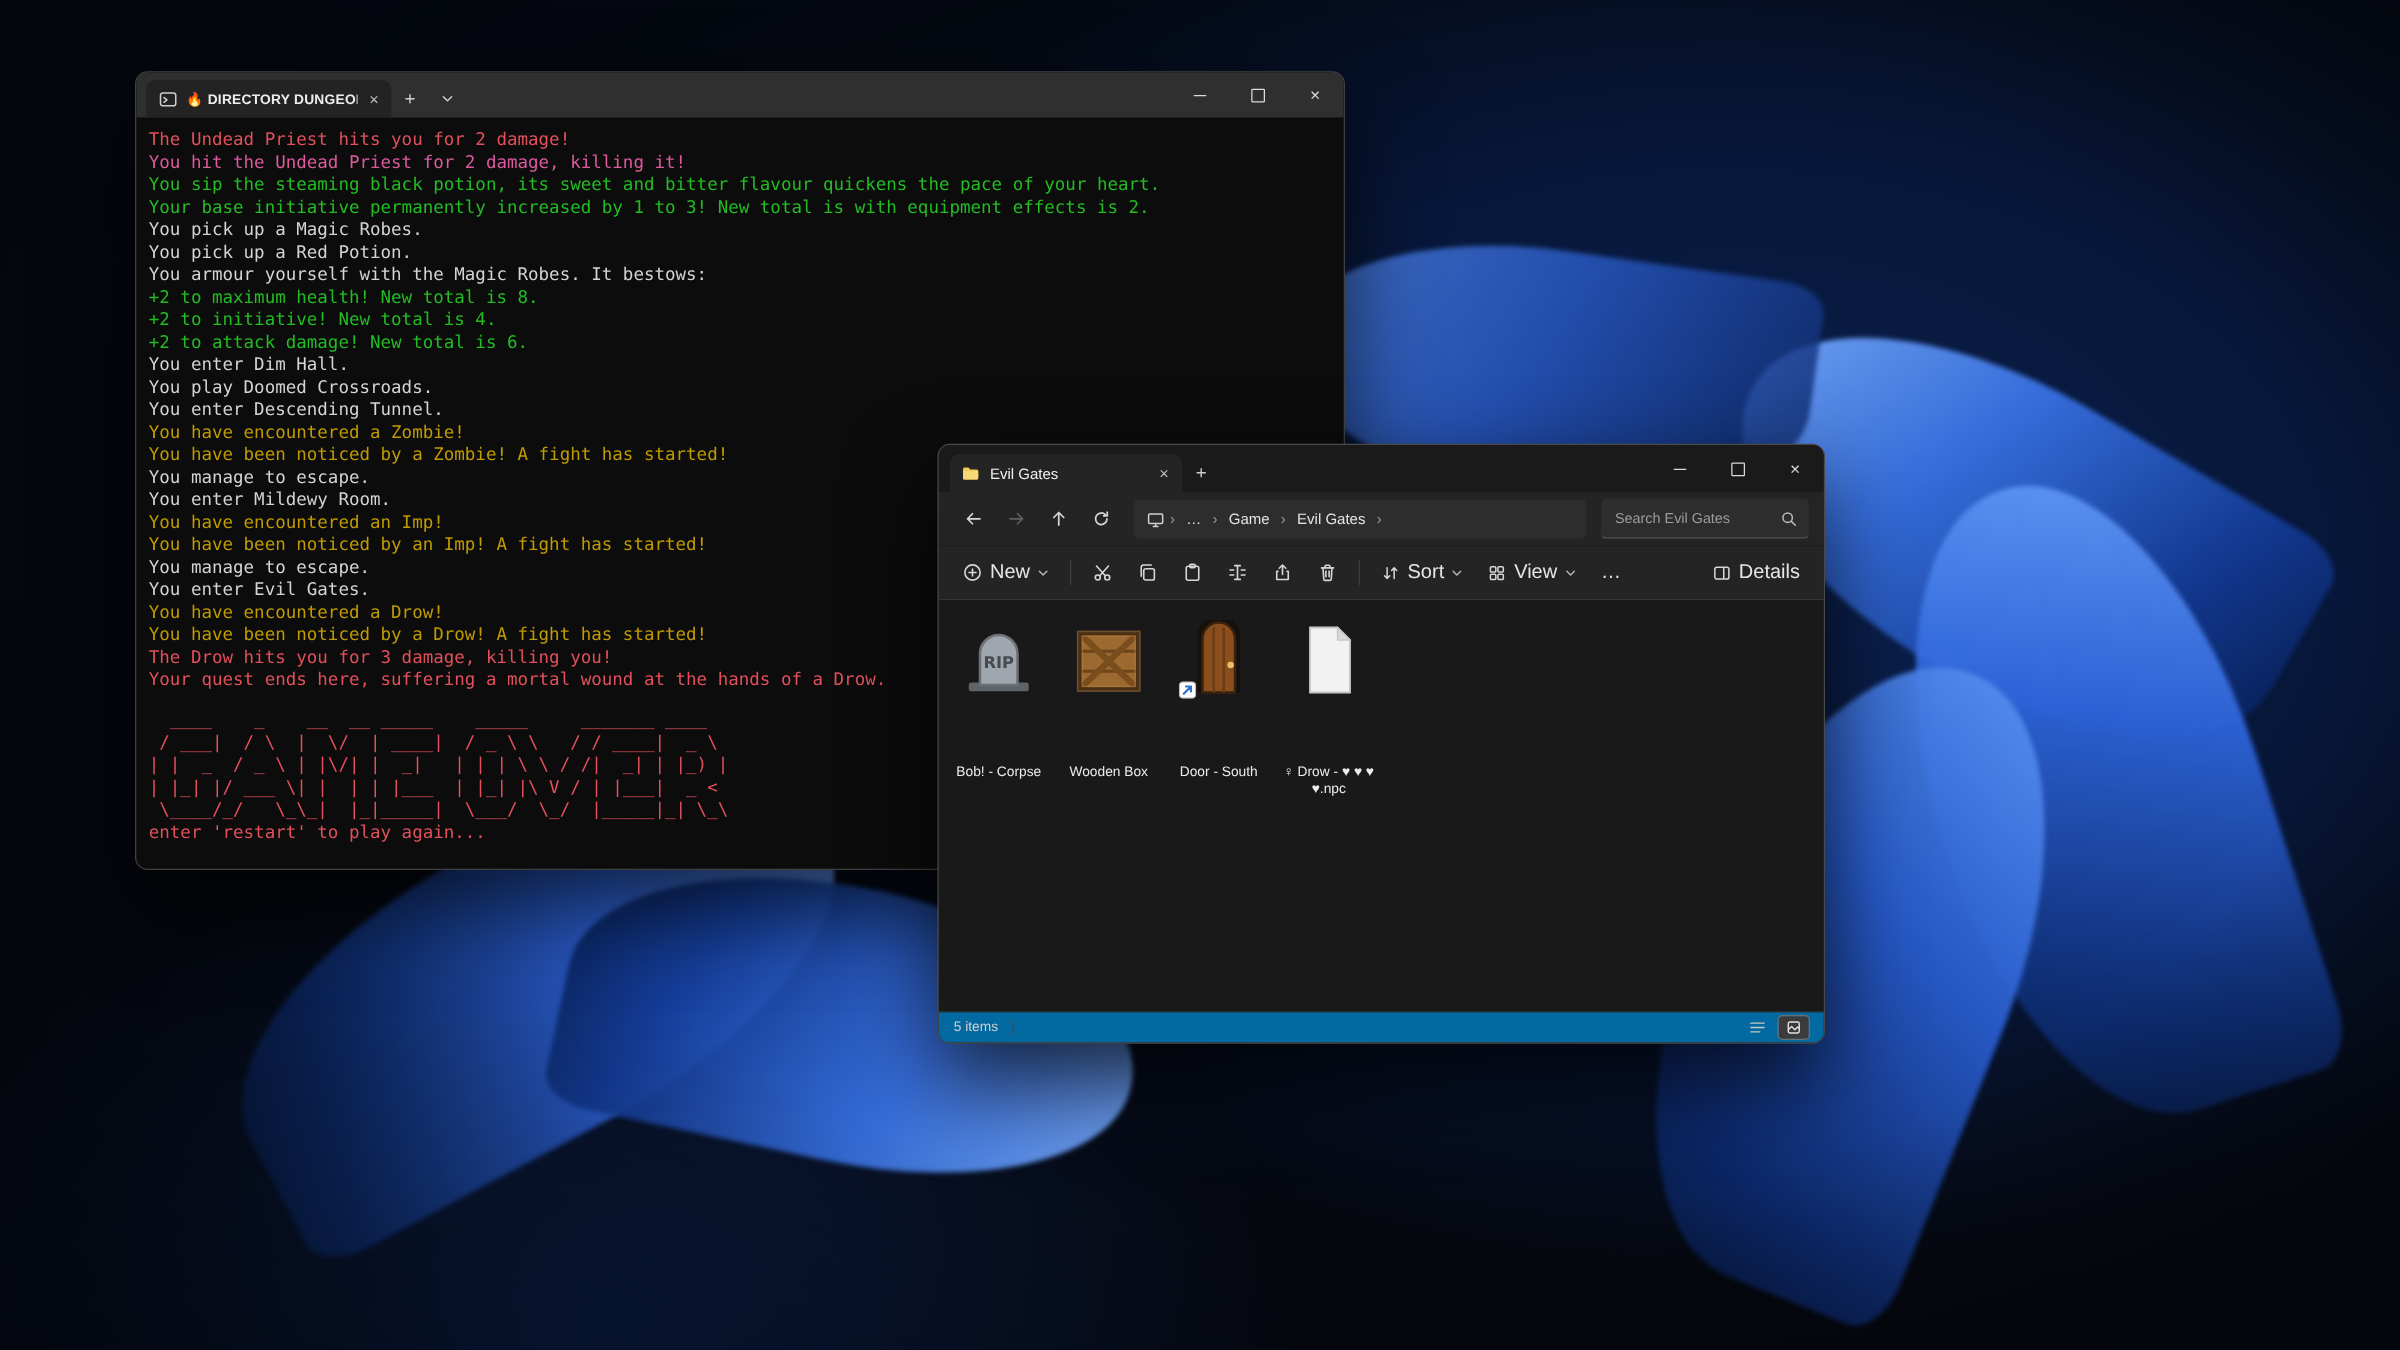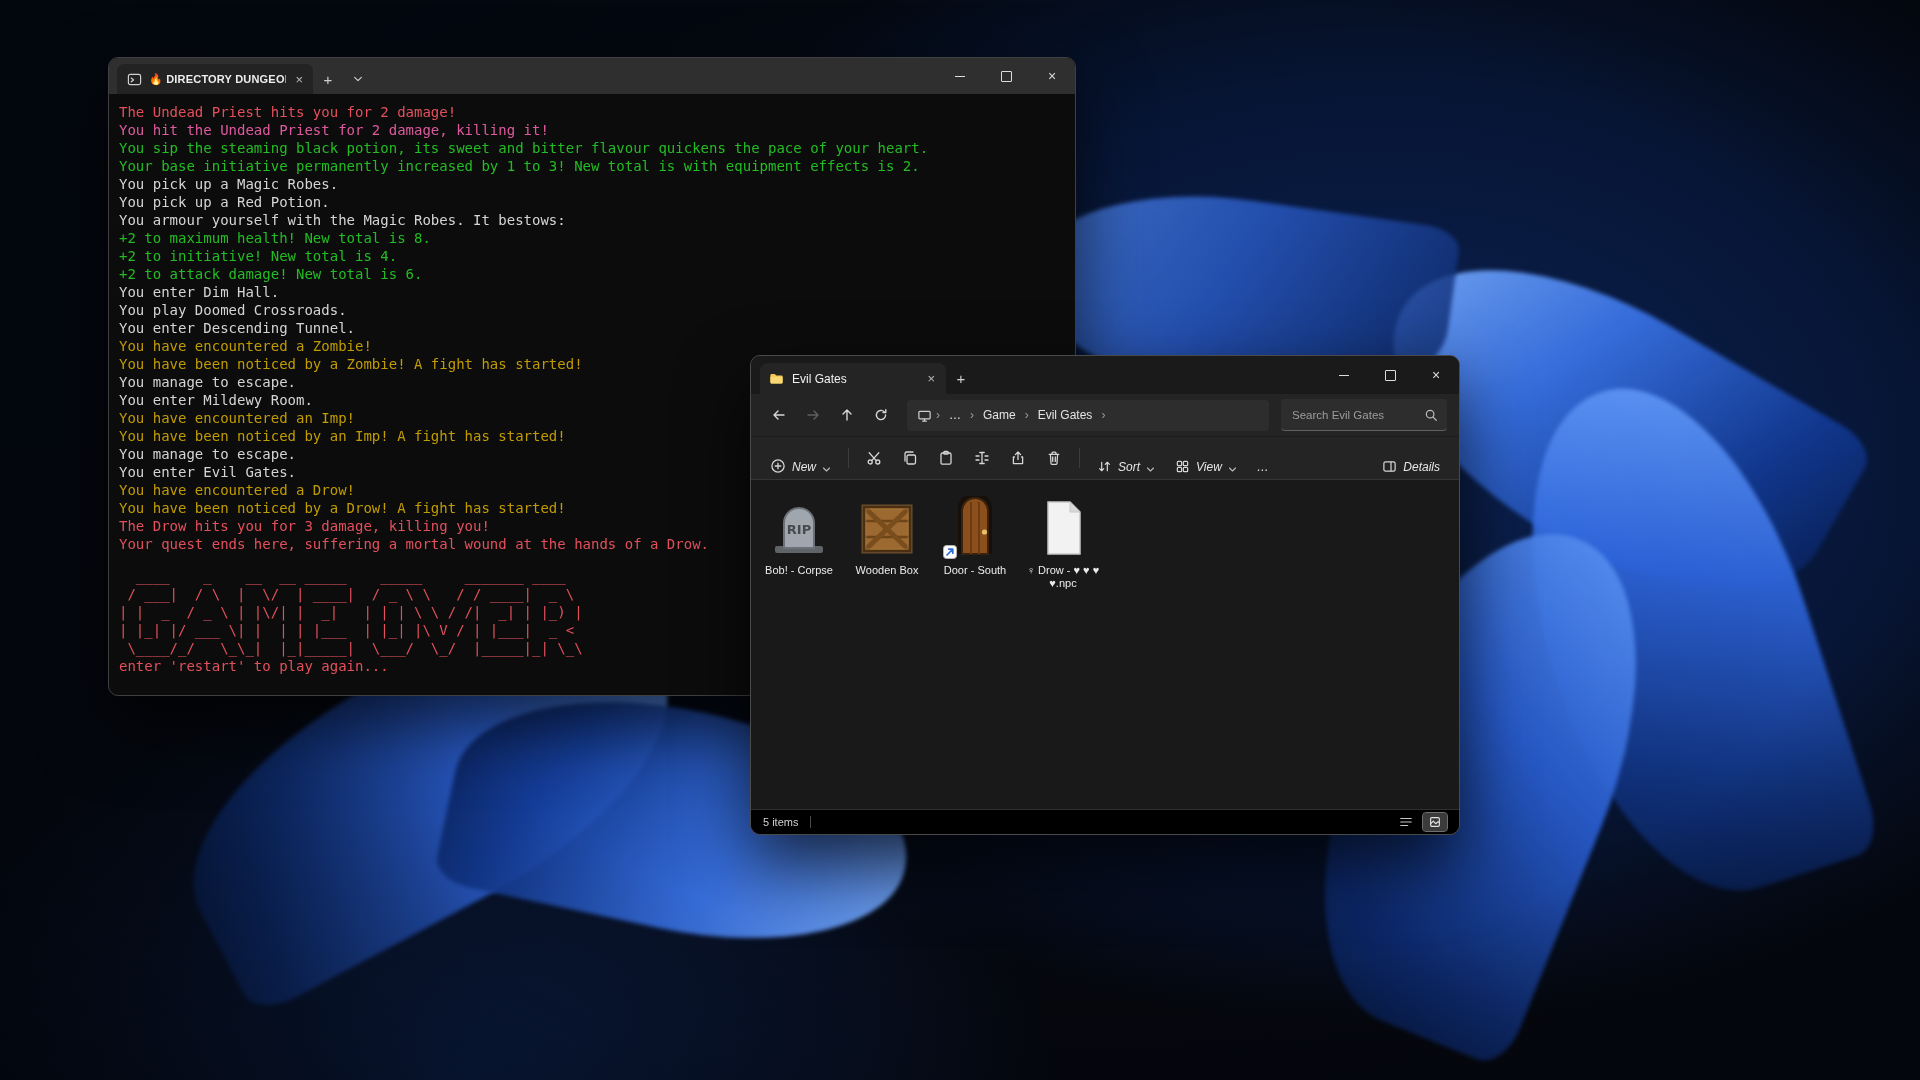--- a/index.html
+++ b/index.html
@@ -69,32 +69,32 @@
     display:flex;align-items:center;padding:0 10px;gap:2px;font-size:12px;color:#e4e4e4;min-width:0;}
   .crumb{background:none;border:none;color:#e4e4e4;font-size:12px;padding:2px 5px;font-family:inherit;border-radius:3px;white-space:nowrap;}
   .crumb-chev{color:#9a9a9a;font-size:12px;padding:0 2px;}
   .searchbox{width:148px;height:31px;background:#2d2d2d;border-radius:4px;border-bottom:1px solid #616161;
     display:flex;align-items:center;padding:0 9px;gap:6px;flex:none;}
   .searchbox input{flex:1;background:transparent;border:none;outline:none;color:#dddddd;
     font-size:11.5px;font-family:inherit;min-width:0;}
   .searchbox input::placeholder{color:#9c9c9c;}
   .exp-commandbar{height:42px;background:#242424;border-top:1px solid #1d1d1d;
     display:flex;align-items:center;padding:0 10px;gap:2px;flex:none;}
-  .cmd-btn{display:flex;align-items:flex-end;gap:6px;padding:0 9px;height:32px;border-radius:4px;
-    color:#e6e6e6;font-size:12px;background:none;border:none;font-family:inherit;white-space:nowrap;font-style:italic;}
+  .cmd-btn{display:flex;align-items:center;gap:6px;padding:0 9px;height:32px;border-radius:4px;
+    color:#e6e6e6;font-size:16px;background:none;border:none;font-family:inherit;white-space:nowrap;}
   .icon-btn{width:34px;height:32px;display:flex;align-items:center;justify-content:center;border-radius:4px;background:none;border:none;}
   .cmd-sep{width:1px;height:20px;background:#3d3d3d;margin:0 6px;flex:none;}
   .cmd-spacer{flex:1;}
   .exp-body{background:#191919;flex:1;border-top:1px solid #353535;position:relative;overflow:hidden;}
   .file-grid{display:flex;flex-wrap:wrap;align-content:flex-start;padding:10px 4px;}
-  .file-item{width:86px;display:flex;flex-direction:column;align-items:center;padding:6px 1px;border-radius:4px;}
+  .file-item{width:86px;display:flex;flex-direction:column;align-items:center;padding:6px 1px;border-radius:4px;gap:48px;}
   .file-icon{position:relative;width:64px;height:64px;flex:none;}
   .shortcut-badge{position:absolute;left:0;bottom:1px;width:14px;height:14px;}
   .file-label{margin-top:4px;font-size:11px;line-height:13px;color:#ececec;text-align:center;max-width:84px;overflow-wrap:break-word;}
-  .exp-statusbar{background:#000000;height:24px;border-top:1px solid #2f2f2f;display:flex;align-items:center;padding:0 12px;flex:none;}
+  .exp-statusbar{background:#0369a1;height:24px;border-top:1px solid #2f2f2f;display:flex;align-items:center;padding:0 12px;flex:none;}
   .status-count{font-size:11px;color:#d0d0d0;}
   .status-sep{width:1px;height:12px;background:#4a4a4a;margin-left:12px;}
   .status-spacer{flex:1;}
   .view-toggle{width:24px;height:18px;display:flex;align-items:center;justify-content:center;border-radius:3px;margin-left:5px;}
   .view-toggle.active{background:#3b3b3b;outline:1px solid #6f6f6f;}
 
   svg{display:block;}
   .defs-hidden{position:absolute;width:0;height:0;overflow:hidden;}
 </style>
 </head>

